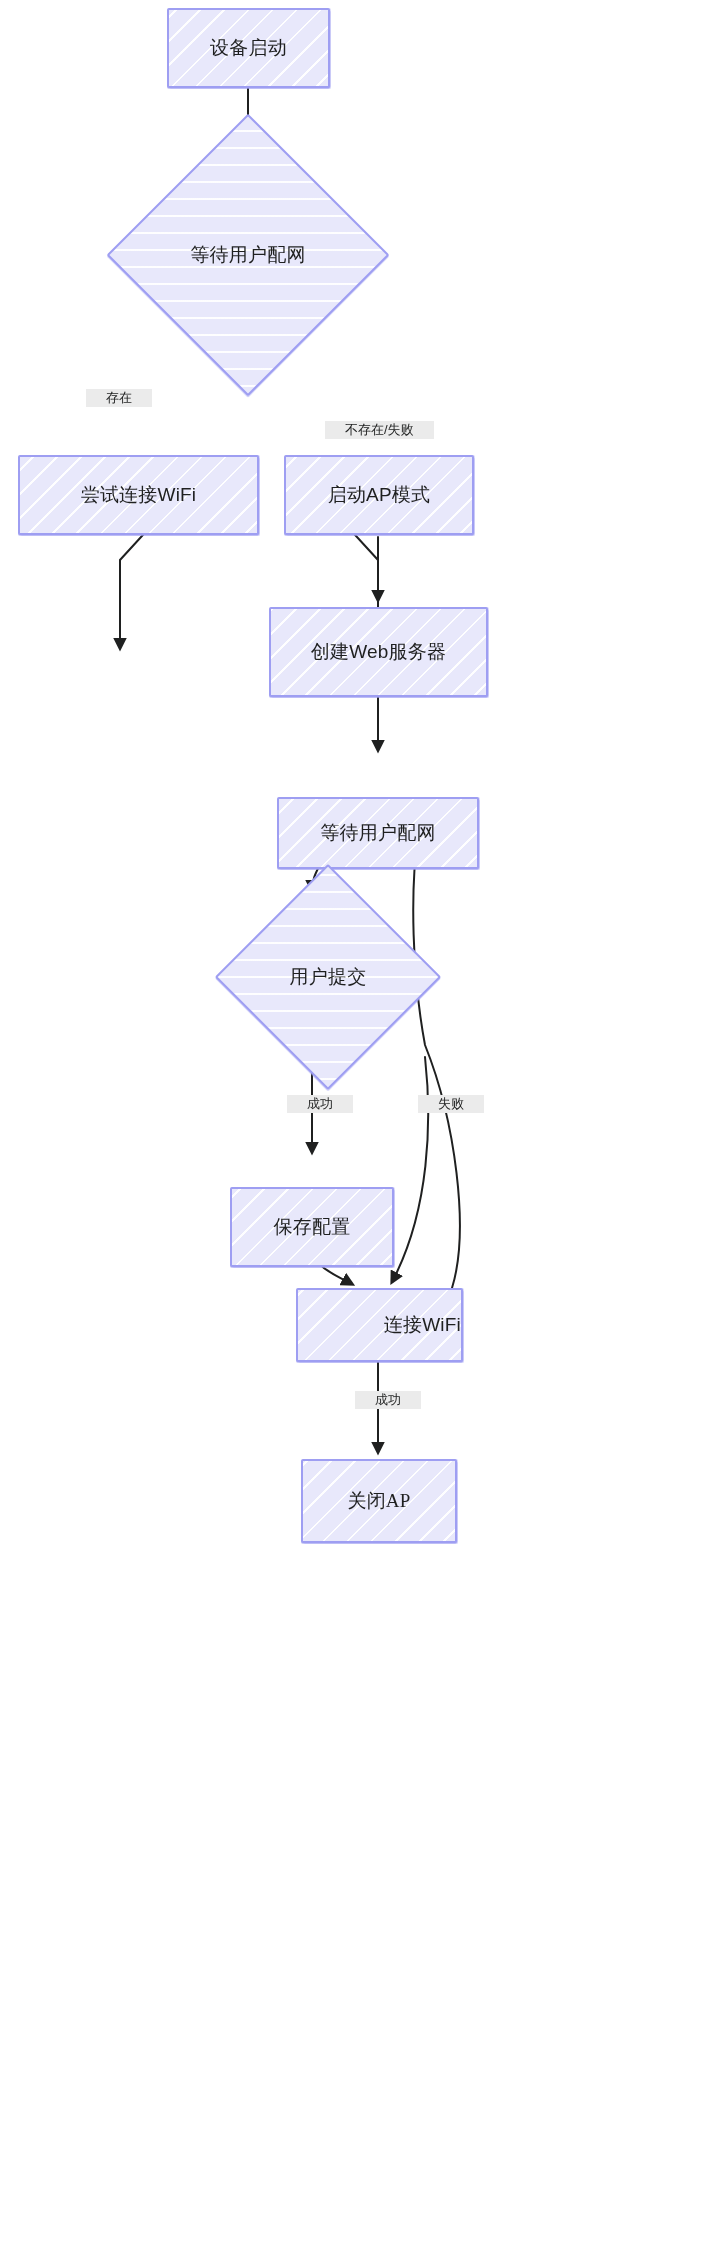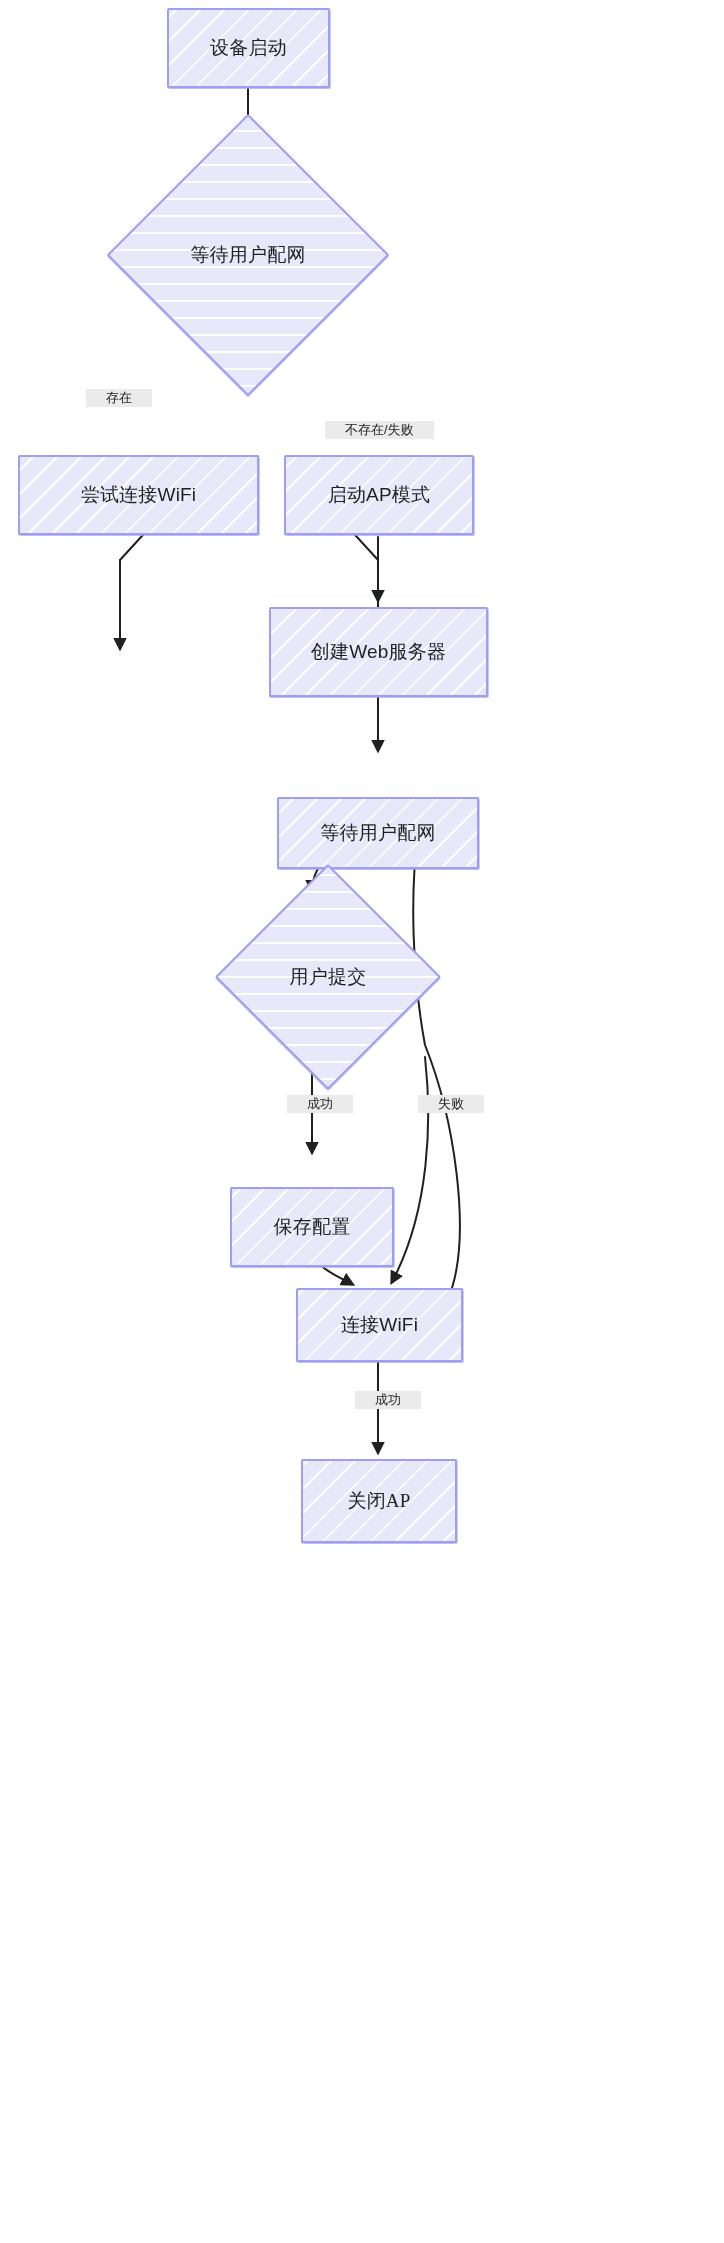--- a/index.html
+++ b/index.html
@@ -159,21 +159,21 @@
 
   <div class="node diamond" style="left:248px; top:897px; width:160px; height:160px;">
     <span class="dshape"></span>
     <span class="dlabel">用户提交</span>
   </div>
 
   <div class="node rect" style="left:230px; top:1159px; width:164px; height:80px;margin-top:28px;">
     <span>保存配置</span>
   </div>
 
-  <div class="node rect" style="left:296px; top:1288px; width:167px; height:74px;">
+  <div class="node rect" style="left:296px; top:1288px; width:167px; height:74px;justify-content:flex-end;">
     <span>连接WiFi</span>
   </div>
 
   <div class="node rect" style="left:301px; top:1459px; width:156px; height:84px;font-family:Liberation Serif, serif;">
     <span>关闭AP</span>
   </div>
 
   <div class="elabel" style="left:86px; top:389px;">存在</div>
 
   <div class="elabel" style="left:325px; top:389px;margin-top:32px;">不存在/失败</div>

